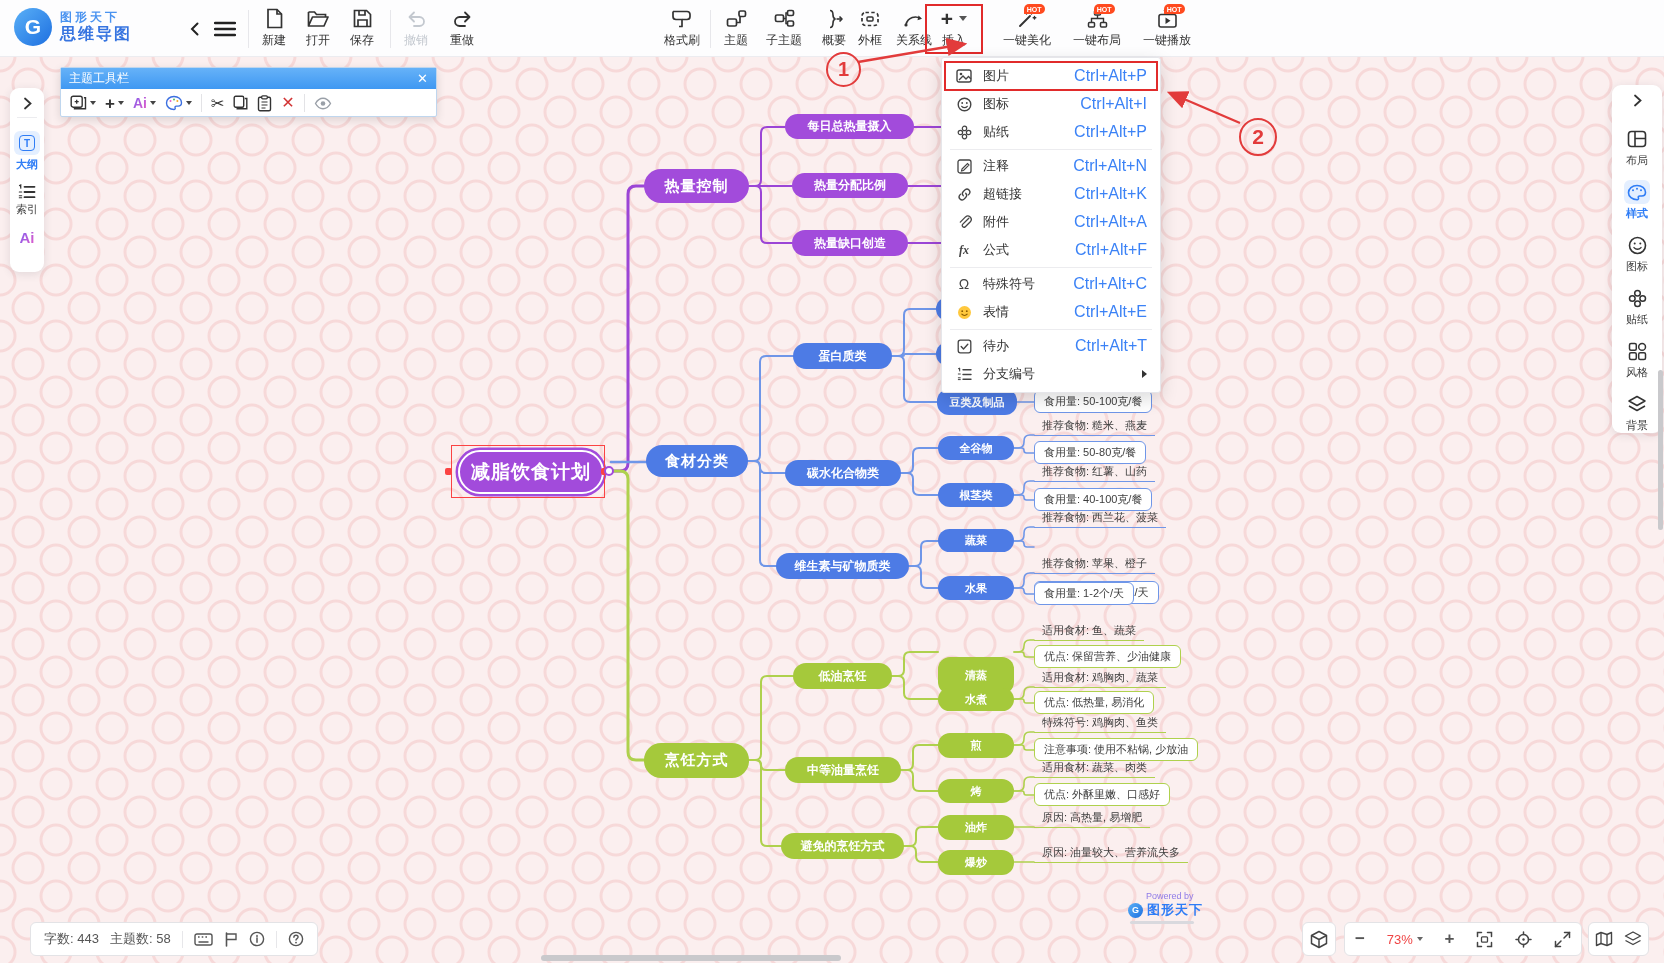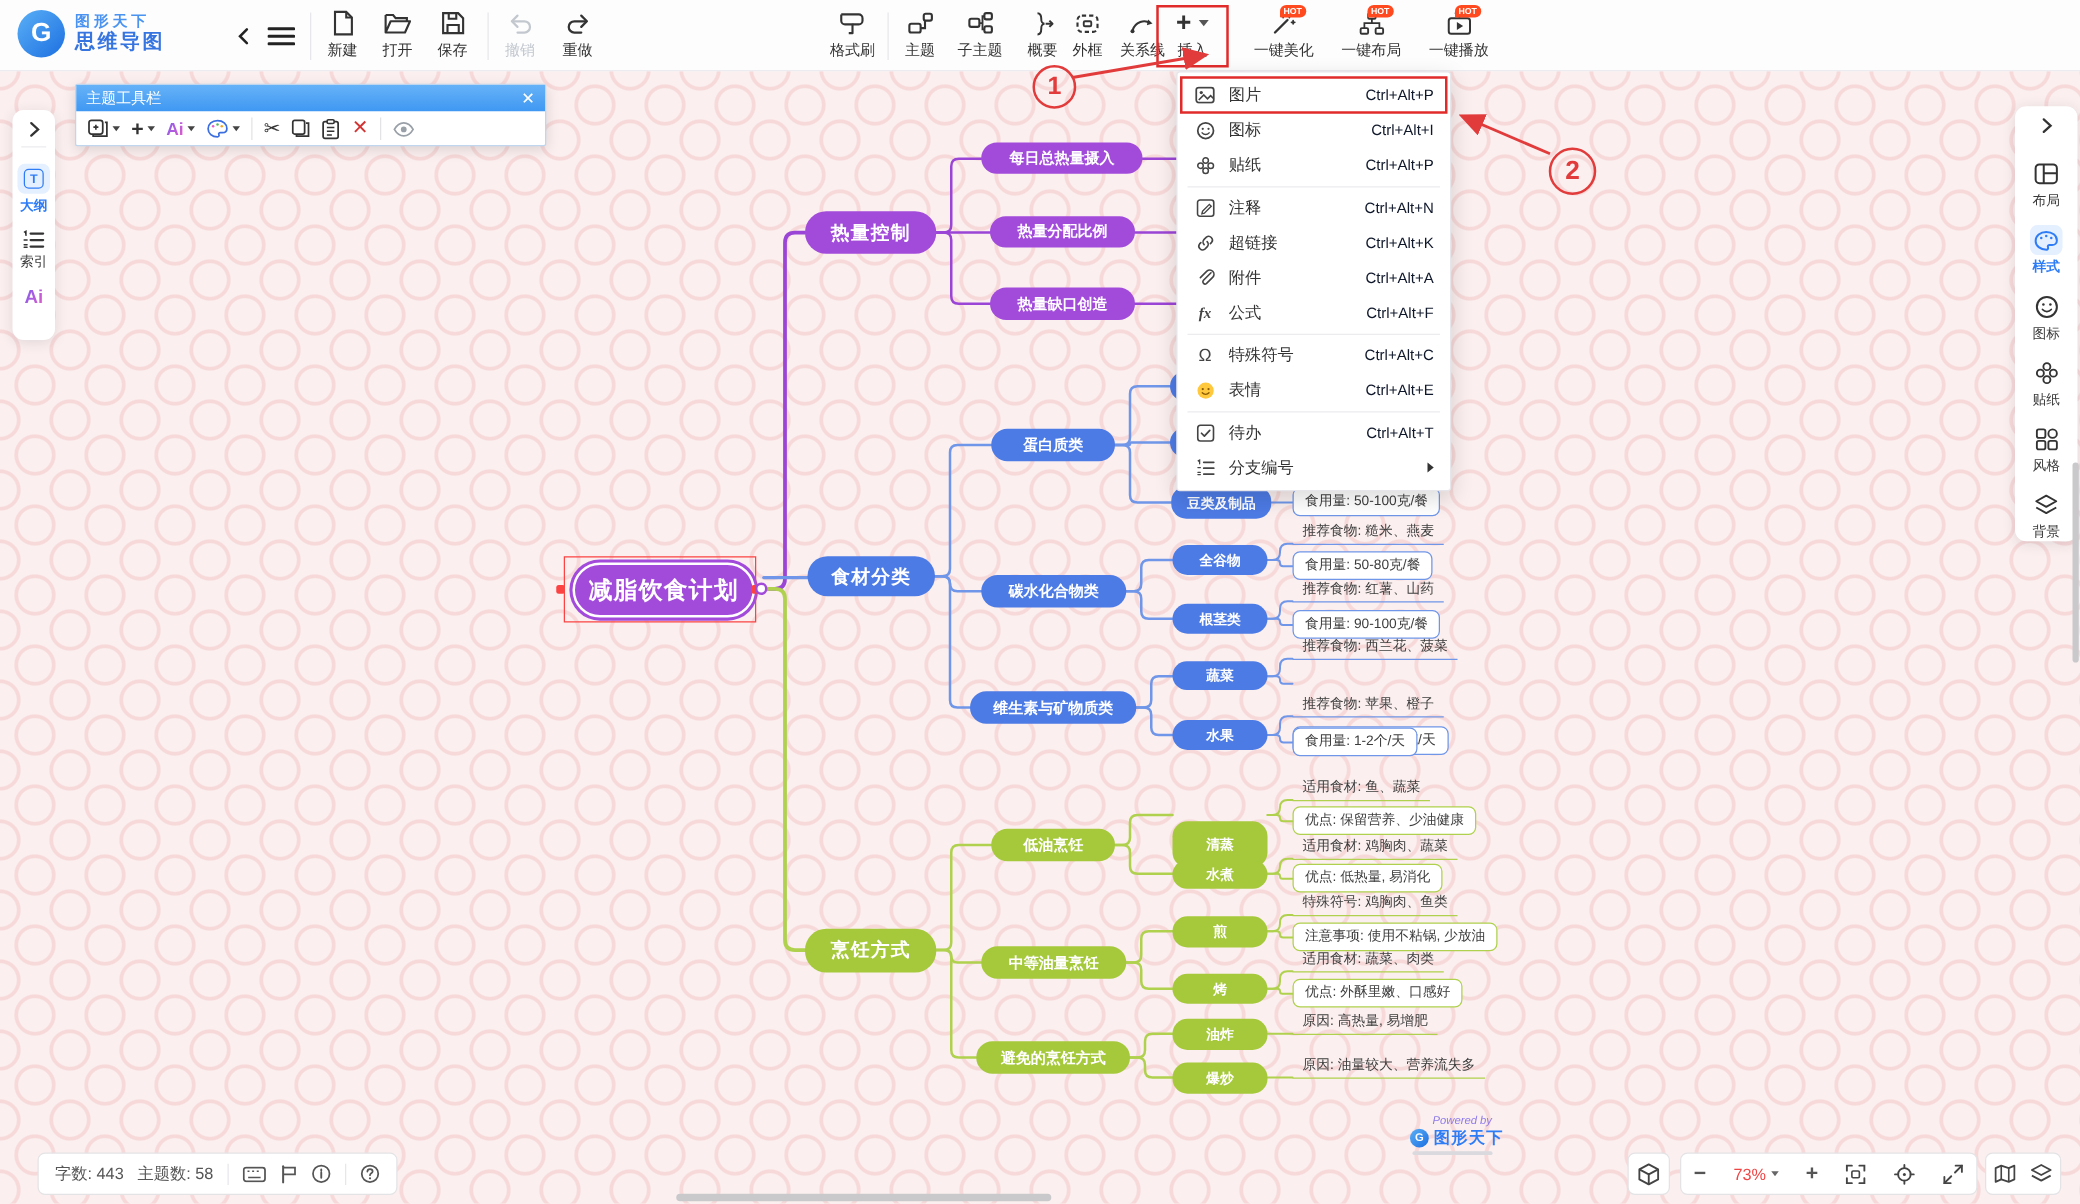--- a/index.html
+++ b/index.html
@@ -63,21 +63,21 @@
   .insert-red-box{position:absolute;left:925px;top:4px;width:58px;height:50px;border:2px solid #E12B2B;z-index:11;pointer-events:none}
   .plus-glyph{font-size:21px;font-weight:bold;color:#333;line-height:20px}
   .caret{width:0;height:0;border-left:4px solid transparent;border-right:4px solid transparent;border-top:5px solid #555;display:inline-block}
 
   
   .insert-menu{position:absolute;left:941px;top:57px;width:220px;background:#fff;border:1px solid #E6E6EA;
     border-radius:3px;box-shadow:0 6px 18px rgba(0,0,0,.14);z-index:20;padding:4px 0}
   .mi{height:28px;display:flex;align-items:center;padding:0 13px;gap:10px;font-size:13px;color:#333;cursor:pointer}
   .mi-icon{width:18px;display:flex;align-items:center;justify-content:center;color:#444;font-size:13px}
   .mi-label{flex:0 0 auto}
-  .mi-short{margin-left:auto;font-size:12px;color:#0f172a}
+  .mi-short{margin-left:auto;font-size:16px;color:#3b82f6}
   .mi-sep{height:1px;background:#ECECEF;margin:2.5px 8px}
   .mi-sub{margin-left:auto;width:0;height:0;border-top:4.5px solid transparent;border-bottom:4.5px solid transparent;border-left:5.5px solid #333}
   .menu-red-box{position:absolute;left:2px;top:3px;width:214px;height:30px;border:2px solid #E12B2B;pointer-events:none}
 
   
   .ann-circle{position:absolute;border:2.5px solid #E23B3B;border-radius:50%;color:#E23B3B;font-weight:bold;
     display:flex;align-items:center;justify-content:center;z-index:25;background:transparent}
   #ann1{left:826px;top:52px;width:35px;height:35px;font-size:20px}
   #ann2{left:1239px;top:118px;width:38px;height:38px;font-size:21px}
   svg.arrows{position:absolute;left:0;top:0;z-index:25;pointer-events:none}
@@ -115,21 +115,21 @@
   .sb-sep{width:1px;height:17px;background:#E7E7EA}
   .zb-cube{left:1302px;top:922px;width:34px;height:34px;justify-content:center}
   .zoom-bar{left:1344px;top:922px;width:238px;height:34px;padding:0 10px;gap:9px;justify-content:space-between}
   .map-bar{left:1588px;top:922px;width:61px;height:34px;padding:0 9px;gap:11px;justify-content:center}
   .zb-btn{display:flex;align-items:center;justify-content:center;cursor:pointer;color:#444}
   .zb-minus,.zb-plus{font-size:17px;font-weight:bold;color:#555}
   .zoom-level{font-size:13px;color:#ef4444;display:flex;align-items:center;gap:4px}
 
   
   .watermark{position:absolute;left:1128px;top:891px;z-index:2;line-height:1.25}
-  .wm-powered{font-size:9px;color:#8F7BE8;font-style:italic;margin-left:18px}
+  .wm-powered{font-size:9px;color:#8F7BE8;margin-left:18px}
   .wm-row{display:flex;align-items:center;gap:4px}
   .wm-logo{width:15px;height:15px;border-radius:50%;background:linear-gradient(135deg,#5AB0F7,#1D6FE0);color:#fff;
     font-size:9px;font-weight:bold;display:flex;align-items:center;justify-content:center}
   .wm-brand{font-size:13px;font-weight:bold;color:#2F7DF6;letter-spacing:1px}
   .wm-sub{height:3px;width:64px;background:#D9D9DE;border-radius:2px;margin-top:2px;margin-left:2px}
 
   svg.mini{display:block}
 </style>
 </head>
 <body>
@@ -208,21 +208,21 @@
       <div class="mm-node k-md c-green" style="left: 785px; top: 757px; width: 116px; height: 26px;">中等油量烹饪</div>
       <div class="mm-node k-sm c-green" style="left: 938px; top: 733px; width: 76px; height: 25px;">煎</div>
       <div class="mm-node k-sm c-green" style="left: 938px; top: 779px; width: 76px; height: 24px;">烤</div>
       <div class="mm-node k-md c-green" style="left: 781px; top: 833px; width: 123px; height: 26px;">避免的烹饪方式</div>
       <div class="mm-node k-sm c-green" style="left: 938px; top: 815px; width: 76px; height: 25px;">油炸</div>
       <div class="mm-node k-sm c-green" style="left: 938px; top: 850px; width: 76px; height: 25px;">爆炒</div>
       <div class="mm-leaf t-box c-blue" style="left: 1034px; top: 390px;">食用量: 50-100克/餐</div>
       <div class="mm-leaf t-line c-blue" style="left: 1034px; top: 417px;">推荐食物: 糙米、燕麦</div>
       <div class="mm-leaf t-box c-blue" style="left: 1034px; top: 441px;">食用量: 50-80克/餐</div>
       <div class="mm-leaf t-line c-blue" style="left: 1034px; top: 463px;">推荐食物: 红薯、山药</div>
-      <div class="mm-leaf t-box c-blue" style="left: 1034px; top: 488px;">食用量: 90-100克/餐</div>
+      <div class="mm-leaf t-box c-blue" style="left: 1034px; top: 488px;">食用量: 40-100克/餐</div>
       <div class="mm-leaf t-line c-blue" style="left: 1034px; top: 509px;">推荐食物: 西兰花、菠菜</div>
       <div class="mm-leaf t-box c-blue" style="left: 1034px; top: 535px; margin-top: 46px;">食用量: 200-300克/天</div>
       <div class="mm-leaf t-line c-blue" style="left: 1034px; top: 555px;">推荐食物: 苹果、橙子</div>
       <div class="mm-leaf t-box c-blue" style="left: 1034px; top: 582px;">食用量: 1-2个/天</div>
       <div class="mm-leaf t-line c-green" style="left: 1034px; top: 622px;">适用食材: 鱼、蔬菜</div>
       <div class="mm-leaf t-box c-green" style="left: 1034px; top: 645px;">优点: 保留营养、少油健康</div>
       <div class="mm-leaf t-line c-green" style="left: 1034px; top: 669px;">适用食材: 鸡胸肉、蔬菜</div>
       <div class="mm-leaf t-box c-green" style="left: 1034px; top: 691px;">优点: 低热量, 易消化</div>
       <div class="mm-leaf t-line c-green" style="left: 1034px; top: 714px;">特殊符号: 鸡胸肉、鱼类</div>
       <div class="mm-leaf t-box c-green" style="left: 1034px; top: 738px;">注意事项: 使用不粘锅, 少放油</div>

